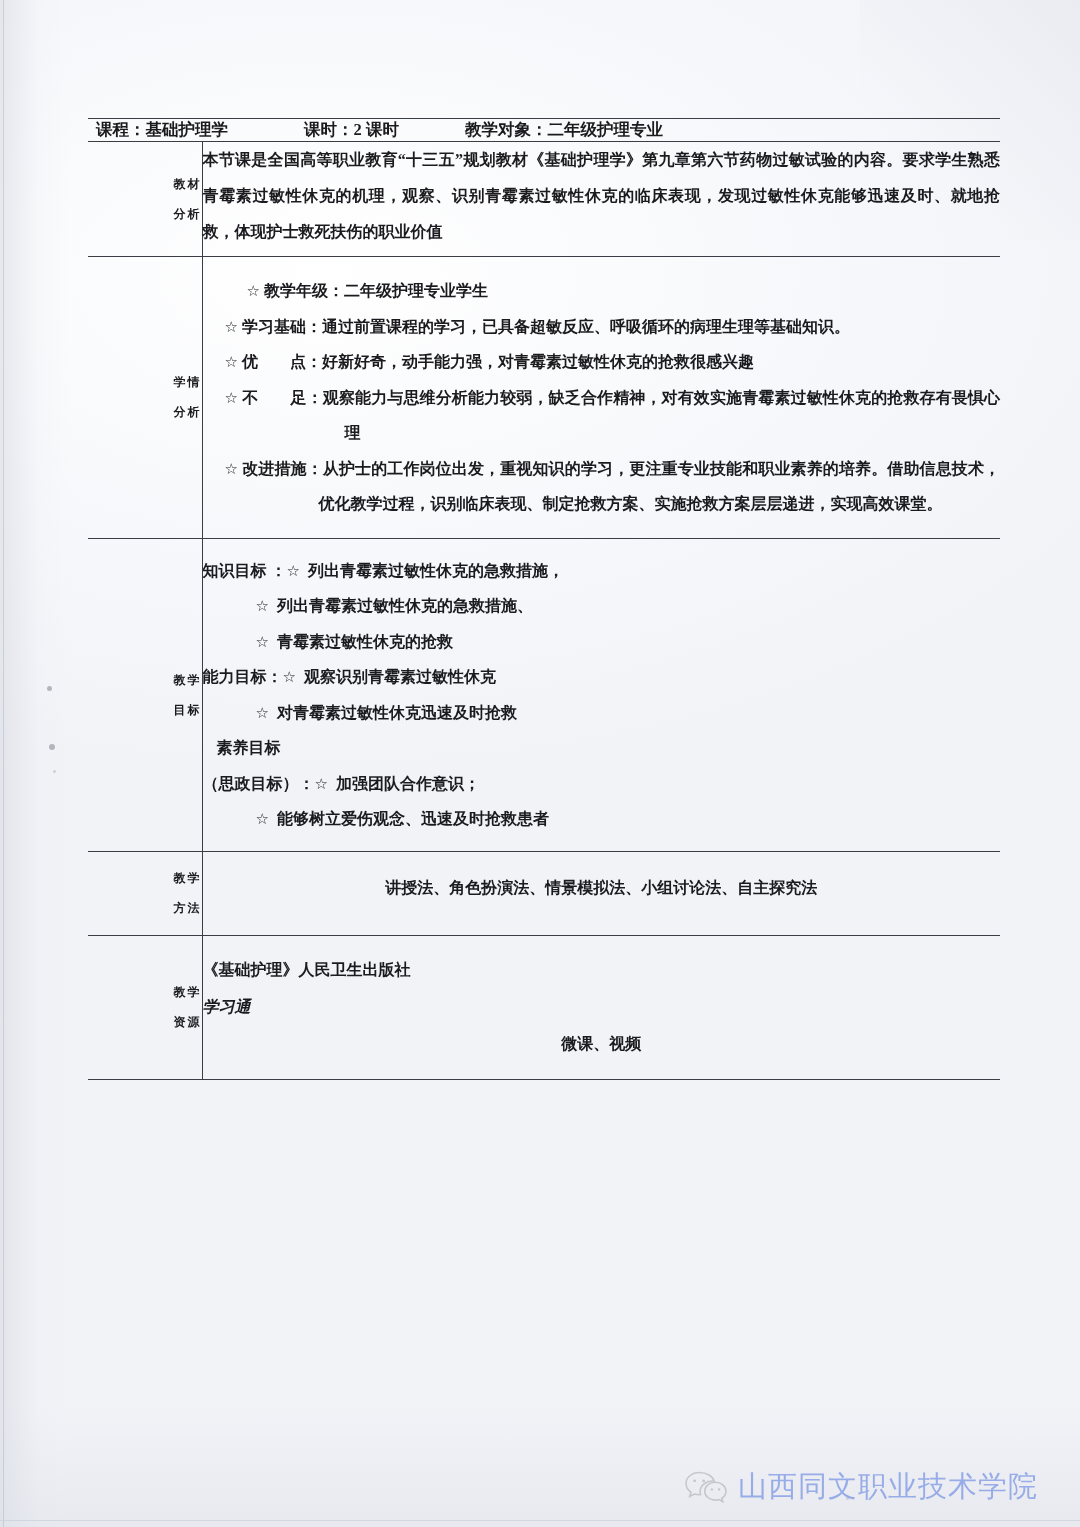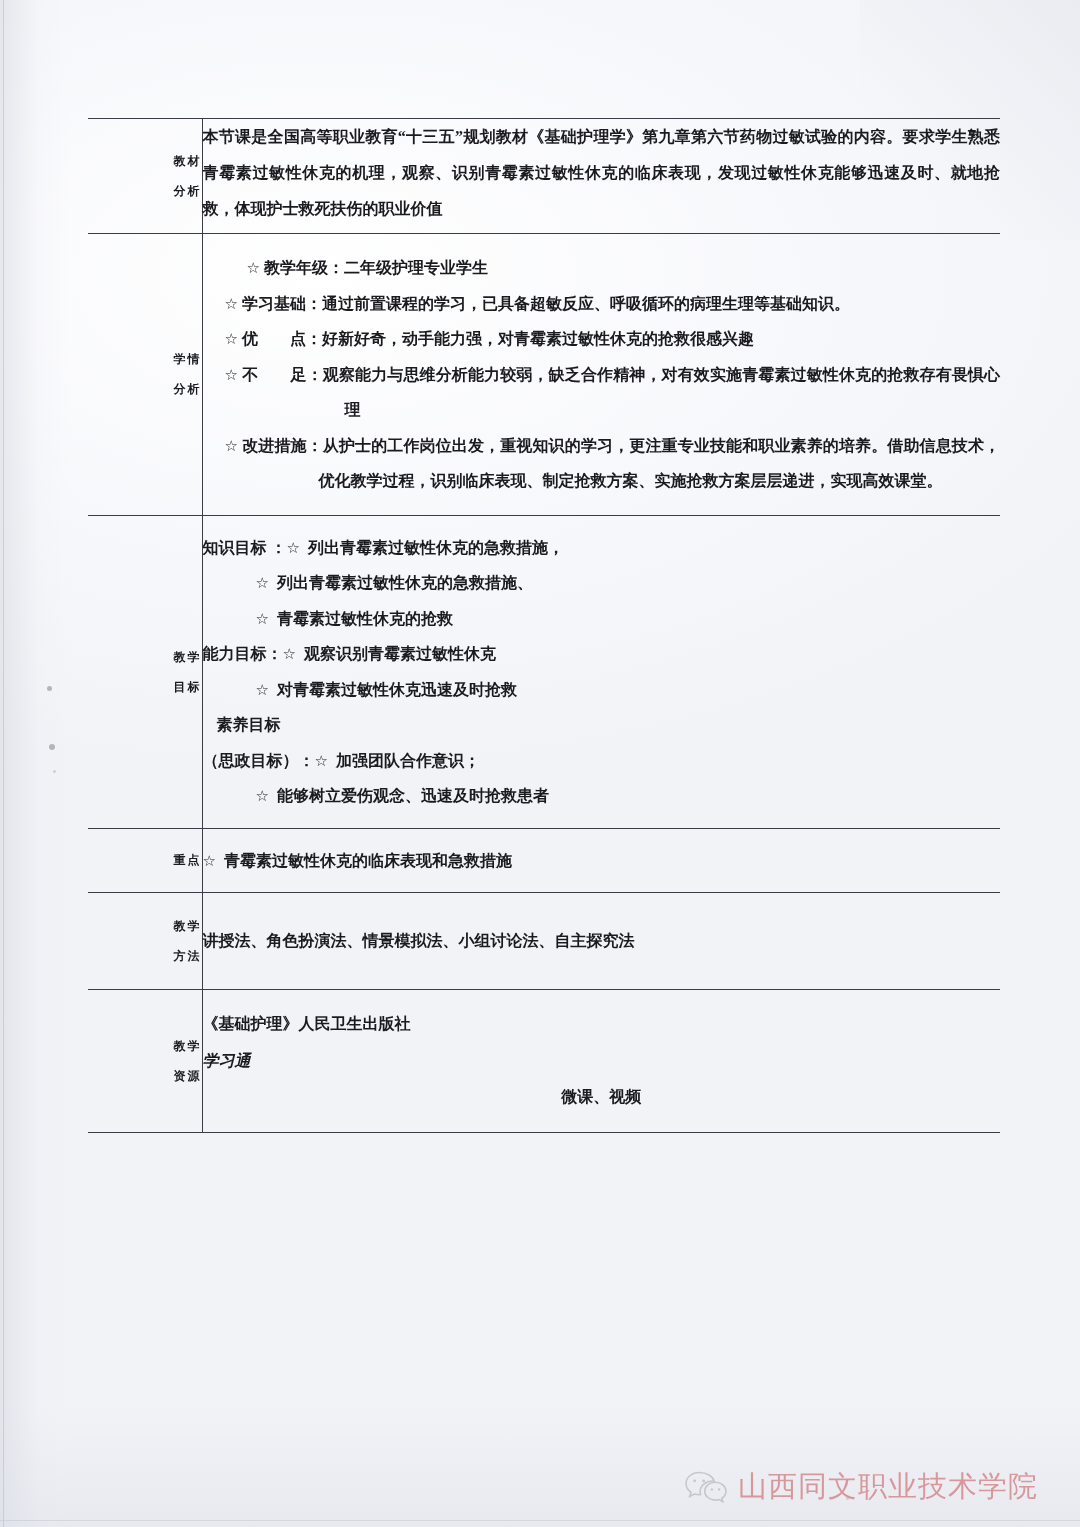--- a/index.html
+++ b/index.html
@@ -146,21 +146,21 @@
     right: 42px;
     bottom: 20px;
     display: flex;
     align-items: center;
     gap: 10px;
     opacity: .40;
   }
   .wm-text {
     font-family: "Liberation Sans", "DejaVu Sans", sans-serif;
     font-size: 29px;
-    color: #b91c1c;
+    color: #1d4ed8;
     letter-spacing: 1px;
     white-space: nowrap;
   }
   .wechat-icon { width: 44px; height: 34px; display: block; }
   .footer-rule {
     position: absolute;
     left: 0; right: 0; bottom: 6px;
     height: 1px;
     background: rgba(198,202,212,.6);
   }
@@ -181,20 +181,29 @@
 
 <div class="sheet">
   <table class="lesson-table">
     <colgroup>
         <col class="col-label">
         <col>
       </colgroup>
     <tbody>
 
 
+      <tr class="hdr-row">
+        <td colspan="2">
+          <div class="hdr2">
+            <span class="h-course">课程：基础护理学</span>
+            <span class="h-hours">课时：2 课时</span>
+            <span class="h-audience">教学对象：二年级护理专业</span>
+          </div>
+        </td>
+      </tr>
 
       <tr>
         <td class="label-cell">
           <div>教材</div>
           <div>分析</div>
         </td>
         <td class="body-cell">
           <p class="para just" style="line-height:2.25;">本节课是全国高等职业教育“十三五”规划教材《基础护理学》第九章第六节药物过敏试验的内容。要求学生熟悉青霉素过敏性休克的机理，观察、识别青霉素过敏性休克的临床表现，发现过敏性休克能够迅速及时、就地抢救，体现护士救死扶伤的职业价值</p>
         </td>
       </tr>
@@ -262,38 +271,28 @@
           <p class="line">
             <span>（思政目标）：</span><span class="star">☆</span>&nbsp;&nbsp;<span>加强团队合作意识；</span>
           </p>
           <p class="line ind-3">
             <span class="star">☆</span>&nbsp;&nbsp;<span>能够树立爱伤观念、迅速及时抢救患者</span>
           </p>
 
         </td>
       </tr>
 
-      <tr>
-        <td class="label-cell" style="line-height:1.4;">
-          <div>重点</div>
-        </td>
-        <td class="body-cell" style="padding-top:14px;padding-bottom:14px;">
-          <p class="line">
-            <span class="star">☆</span>&nbsp;&nbsp;<span>青霉素过敏性休克的临床表现和急救措施</span>
-          </p>
-        </td>
-      </tr>
 
 
       <tr>
         <td class="label-cell">
           <div>教学</div>
           <div>方法</div>
         </td>
-        <td class="body-cell" style="padding-top:30px;padding-bottom:30px;">
+        <td class="body-cell" style="padding-top:18px;padding-bottom:30px;text-align:center;">
           <p class="line">讲授法、角色扮演法、情景模拟法、小组讨论法、自主探究法</p>
         </td>
       </tr>
 
       <tr>
         <td class="label-cell">
           <div>教学</div>
           <div>资源</div>
         </td>
         <td class="body-cell" style="padding-top:16px;padding-bottom:16px;">

